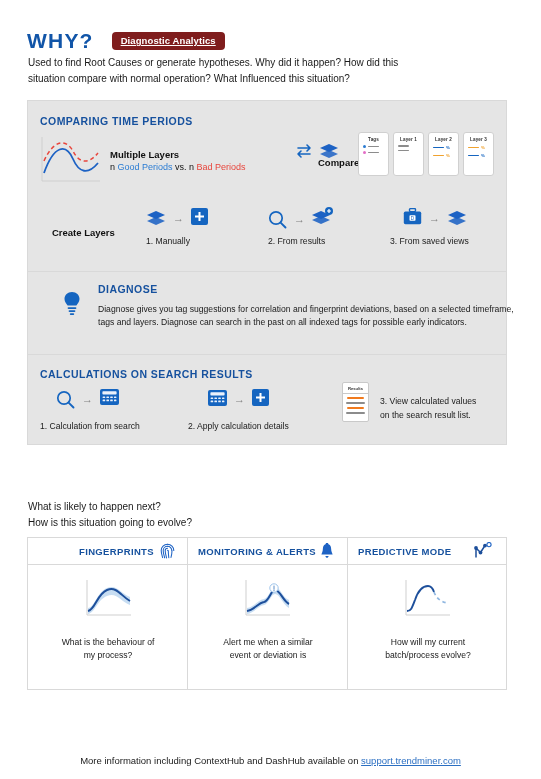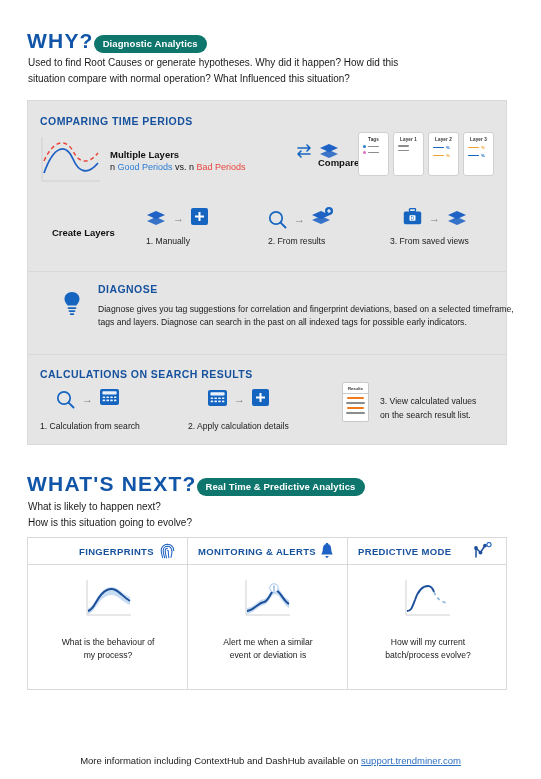--- a/index.html
+++ b/index.html
@@ -8,29 +8,29 @@
     width: 541px; height: 779px;
     background: #ffffff;
     font-family: "Liberation Sans", sans-serif;
     color: #1a1a1a;
     position: relative;
     overflow: hidden;
   }
   .page { position:absolute; left:0; top:0; width:541px; height:779px; }
 
   
-  .sec-head { position:absolute; display:flex; align-items:flex-end; gap:0; }
+  .sec-head { position:absolute; display:flex; align-items:center; gap:18px; }
   .sec-title {
     font-size: 21px; font-weight: 800; color:#1155a8;
     letter-spacing: 1.2px;
   }
   .badge {
-    background:#0f766e; color:#fff; border-radius:9px;
+    background:#7f1d1d; color:#fff; border-radius:4px;
     font-size:9.5px; font-weight:700; padding:3px 9px 4px;
-    letter-spacing:.1px; white-space:nowrap;
+    letter-spacing:.1px; white-space:nowrap;text-decoration:underline;
   }
   .intro {
     position:absolute; font-size:10px; line-height:16px; color:#1a1a1a;
     width:420px;
   }
 
   
   .panel {
     position:absolute; border:1px solid #d9d9d9; background:#e5e5e5;
   }
@@ -328,24 +328,20 @@
       <div class="rline" style="width:17px; background:#f07a1e;"></div>
       <div class="rline" style="width:19px; background:#8c8c8c;"></div>
       <div class="rline" style="width:17px; background:#f07a1e;"></div>
       <div class="rline" style="width:19px; background:#8c8c8c;"></div>
     </div>
     <div class="cap" style="left:352px; top:295px;">3. View calculated values</div>
     <div class="cap" style="left:352px; top:309px;">on the search result list.</div>
 
   </div>
 
-  <div class="sec-head" style="left:27px; top:472px;">
-    <span class="sec-title">WHAT'S NEXT?</span>
-    <span class="badge">Real Time &amp; Predictive Analytics</span>
-  </div>
 
   <div class="intro" style="left:28px; top:499px;">
     <div>What is likely to happen next?</div>
     <div>How is this situation going to evolve?</div>
   </div>
 
   <div class="wn-table" style="left:27px; top:537px; width:480px; height:153px;">
     <div class="wn-vline" style="left:159px;"></div>
     <div class="wn-vline" style="left:319px;"></div>
     <div class="wn-hline" style="top:26px;"></div>

